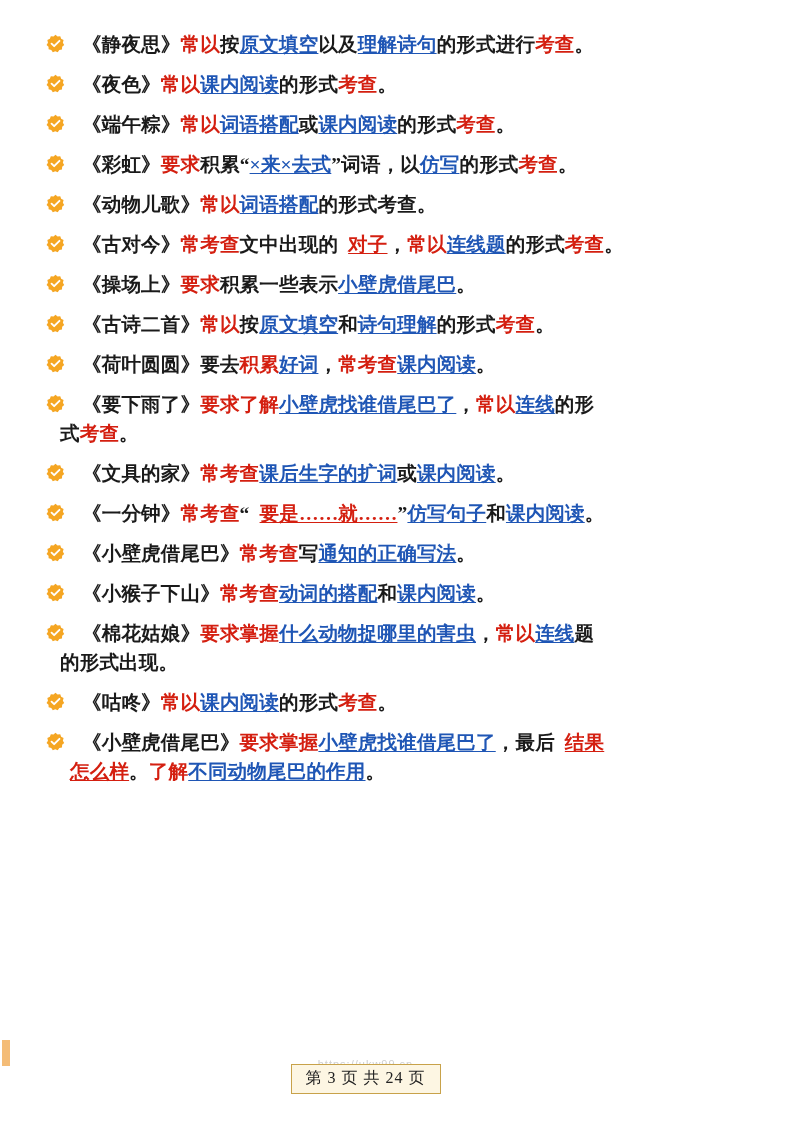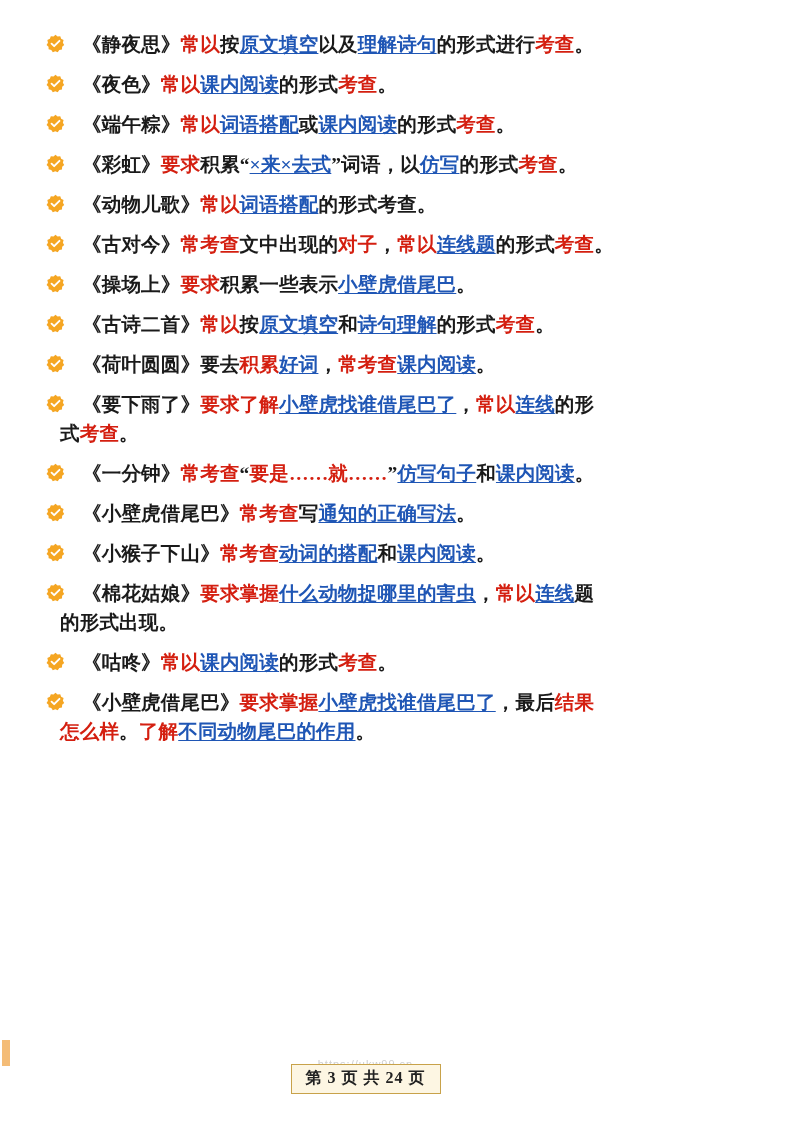--- a/index.html
+++ b/index.html
@@ -46,29 +46,28 @@
   }
   .bullet svg { display: block; }
   .line-text { display: block; }
 
   
   .t-black { color: #1a1a1a; }
   .t-blue { color: #1f56b5; }
   .t-red { color: #d41f10; }
   .t-bold { font-weight: bold; }
   .u-blue { text-decoration: underline; text-decoration-color: #1f56b5; text-underline-offset: 2px; }
-  .u-red { text-decoration-color: #d41f10; text-underline-offset: 2px; }
+  .u-red { text-decoration: underline; text-decoration-color: #d41f10; text-underline-offset: 2px; margin-left: 10px; }
 
   .footer {
     position: absolute;
     left: 0;
     right: 0;
     bottom: 28px;
     text-align: center;
-    font-weight: bold;
   }
   .pagebox {
     display: inline-block;
     border: 1px solid #c8a24a;
     background: #fdf6e3;
     padding: 3px 14px 4px;
     font-size: 16px;
     color: #222;
     letter-spacing: 1px;
     font-family: "Liberation Serif", serif;
@@ -189,20 +188,29 @@
         <span class="line-text"><span class="t-black t-bold">《要下雨了》</span><span class="t-red t-bold">要求了解</span><span class="t-blue t-bold u-blue">小壁虎找谁借尾巴了</span><span class="t-black t-bold">，</span><span class="t-red t-bold">常以</span><span class="t-blue t-bold u-blue">连线</span><span class="t-black t-bold">的形</span></span>
         <span class="line-text cont" style="margin-left: -22px;"><span class="t-black t-bold">式</span><span class="t-red t-bold">考查</span><span class="t-black t-bold">。</span></span>
       </div>
       <div class="item">
         <span class="bullet">
           <svg width="19" height="19" viewBox="0 0 24 24">
             <path d="M12 1 L14.6 3.2 L18 2.7 L19.1 6 L22.2 7.6 L21.3 11 L23 14 L20.4 16.2 L20.2 19.6 L16.8 20.2 L14.8 23 L11.7 21.8 L8.6 22.9 L6.7 20.1 L3.3 19.4 L3.2 16 L0.7 13.8 L2.5 10.9 L1.7 7.5 L4.9 6 L6.1 2.7 L9.5 3.3 Z" fill="#F5A623"></path>
             <path d="M7 12.2 L10.3 15.4 L17 8.6" stroke="#ffffff" stroke-width="2.4" fill="none" stroke-linecap="round" stroke-linejoin="round"></path>
           </svg>
         </span>
+        <span class="line-text"><span class="t-black t-bold">《文具的家》</span><span class="t-red t-bold">常考查</span><span class="t-blue t-bold u-blue">课后生字的扩词</span><span class="t-black t-bold">或</span><span class="t-blue t-bold u-blue">课内阅读</span><span class="t-black t-bold">。</span></span>
+      </div>
+      <div class="item">
+        <span class="bullet">
+          <svg width="19" height="19" viewBox="0 0 24 24">
+            <path d="M12 1 L14.6 3.2 L18 2.7 L19.1 6 L22.2 7.6 L21.3 11 L23 14 L20.4 16.2 L20.2 19.6 L16.8 20.2 L14.8 23 L11.7 21.8 L8.6 22.9 L6.7 20.1 L3.3 19.4 L3.2 16 L0.7 13.8 L2.5 10.9 L1.7 7.5 L4.9 6 L6.1 2.7 L9.5 3.3 Z" fill="#F5A623"></path>
+            <path d="M7 12.2 L10.3 15.4 L17 8.6" stroke="#ffffff" stroke-width="2.4" fill="none" stroke-linecap="round" stroke-linejoin="round"></path>
+          </svg>
+        </span>
         <span class="line-text"><span class="t-black t-bold">《一分钟》</span><span class="t-red t-bold">常考查</span><span class="t-black t-bold">“</span><span class="t-red t-bold u-red">要是……就……</span><span class="t-black t-bold">”</span><span class="t-blue t-bold u-blue">仿写句子</span><span class="t-black t-bold">和</span><span class="t-blue t-bold u-blue">课内阅读</span><span class="t-black t-bold">。</span></span>
       </div>
       <div class="item">
         <span class="bullet">
           <svg width="19" height="19" viewBox="0 0 24 24">
             <path d="M12 1 L14.6 3.2 L18 2.7 L19.1 6 L22.2 7.6 L21.3 11 L23 14 L20.4 16.2 L20.2 19.6 L16.8 20.2 L14.8 23 L11.7 21.8 L8.6 22.9 L6.7 20.1 L3.3 19.4 L3.2 16 L0.7 13.8 L2.5 10.9 L1.7 7.5 L4.9 6 L6.1 2.7 L9.5 3.3 Z" fill="#F5A623"></path>
             <path d="M7 12.2 L10.3 15.4 L17 8.6" stroke="#ffffff" stroke-width="2.4" fill="none" stroke-linecap="round" stroke-linejoin="round"></path>
           </svg>
         </span>
         <span class="line-text"><span class="t-black t-bold">《小壁虎借尾巴》</span><span class="t-red t-bold">常考查</span><span class="t-black t-bold">写</span><span class="t-blue t-bold u-blue">通知的正确写法</span><span class="t-black t-bold">。</span></span>

